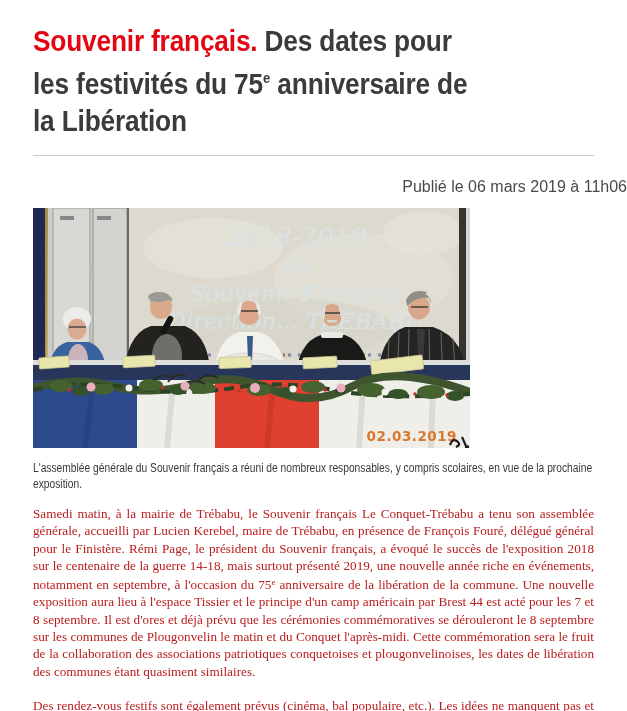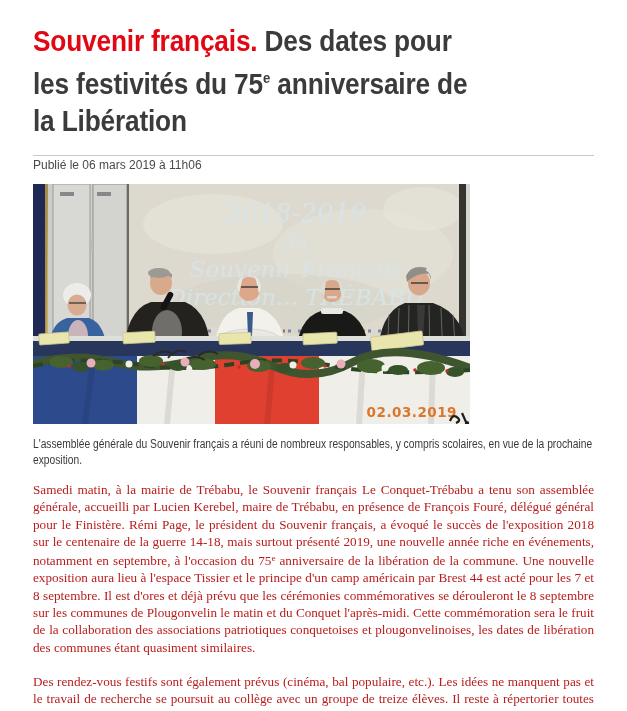--- a/index.html
+++ b/index.html
@@ -20,21 +20,21 @@
     font-family: "Liberation Sans", sans-serif;
   }
   h1.headline .lead { color: #e30613; }
   h1.headline sup { font-size: 15px; vertical-align: 11px; letter-spacing: 0; }
 
   .rule {
     width: 561px; border: none; border-top: 1px solid #c9c9c9;
     margin: 16px 0 0 0;
   }
   .published {
-    margin-top: 2px; font-size: 12px; color: #4a4a4a;
+    margin-top: 22px; font-size: 16px; color: #4a4a4a; text-align: right;
   }
 
   
   figure.photo { margin: 12px 0 0 0; padding: 0; width: 392px; height: 240px; }
   figure.photo svg { display: block; }
   .screen-line { fill: #d7e4e8; opacity: 0.92; font-family: "DejaVu Serif", serif; font-style: italic; }
   .stamp {
     font-family: "DejaVu Sans", sans-serif; font-weight: bold;
     letter-spacing: 0.5px; paint-order: stroke; stroke: #f2ede4; stroke-width: 0.5px;
   }

